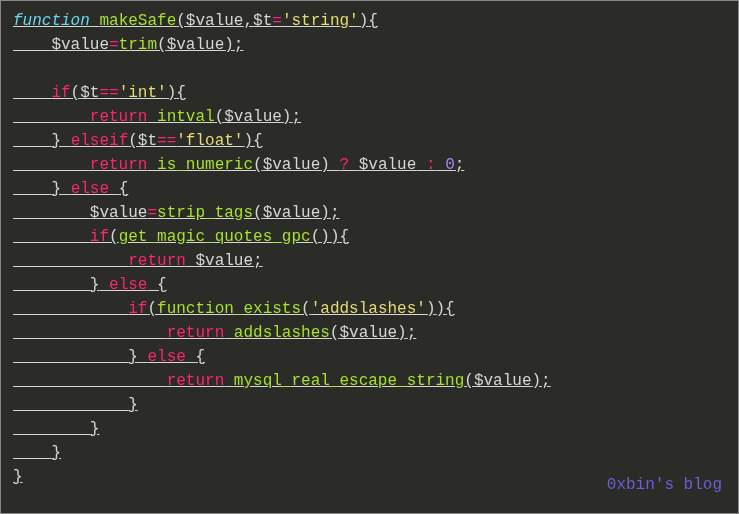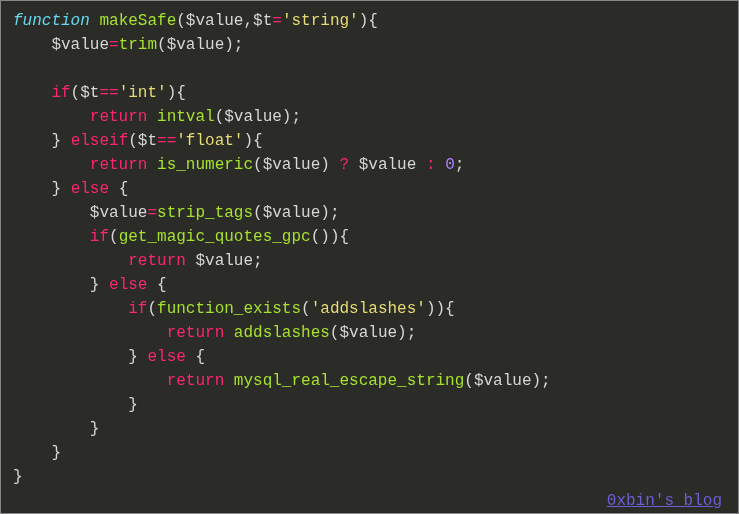--- a/index.html
+++ b/index.html
@@ -16,36 +16,36 @@
   width: 739px;
   height: 514px;
   position: relative;
   padding: 8px 12px;
   border: 1px solid #888;
   overflow: hidden;
 }
 pre {
   font-family: inherit;
   white-space: pre;
+  text-decoration: underline;
 }
 .kw { color: #f92672; }           
 .fn-italic { color: #66d9ef; font-style: italic; } 
 .name { color: #a6e22e; }         
 .var { color: #d6d6d6; }          
 .op { color: #f92672; }           
 .str { color: #e6db74; }          
 .num { color: #ae81ff; }          
 .punct { color: #d6d6d6; }        
 .watermark {
   position: absolute;
-  bottom: 0;
+  bottom: 16px;
   right: 16px;
   color: #6a5fd4;
   font-size: 16px;
-  text-decoration: underline;
 }
 </style>
 </head>
 <body>
 
 <pre><span class="fn-italic">function</span> <span class="name">makeSafe</span><span class="punct">(</span><span class="var">$value</span><span class="punct">,</span><span class="var">$t</span><span class="op">=</span><span class="str">'string'</span><span class="punct">)</span><span class="punct">{</span>
     <span class="var">$value</span><span class="op">=</span><span class="name">trim</span><span class="punct">(</span><span class="var">$value</span><span class="punct">)</span><span class="punct">;</span>
 
     <span class="kw">if</span><span class="punct">(</span><span class="var">$t</span><span class="op">==</span><span class="str">'int'</span><span class="punct">)</span><span class="punct">{</span>
         <span class="kw">return</span> <span class="name">intval</span><span class="punct">(</span><span class="var">$value</span><span class="punct">)</span><span class="punct">;</span>

